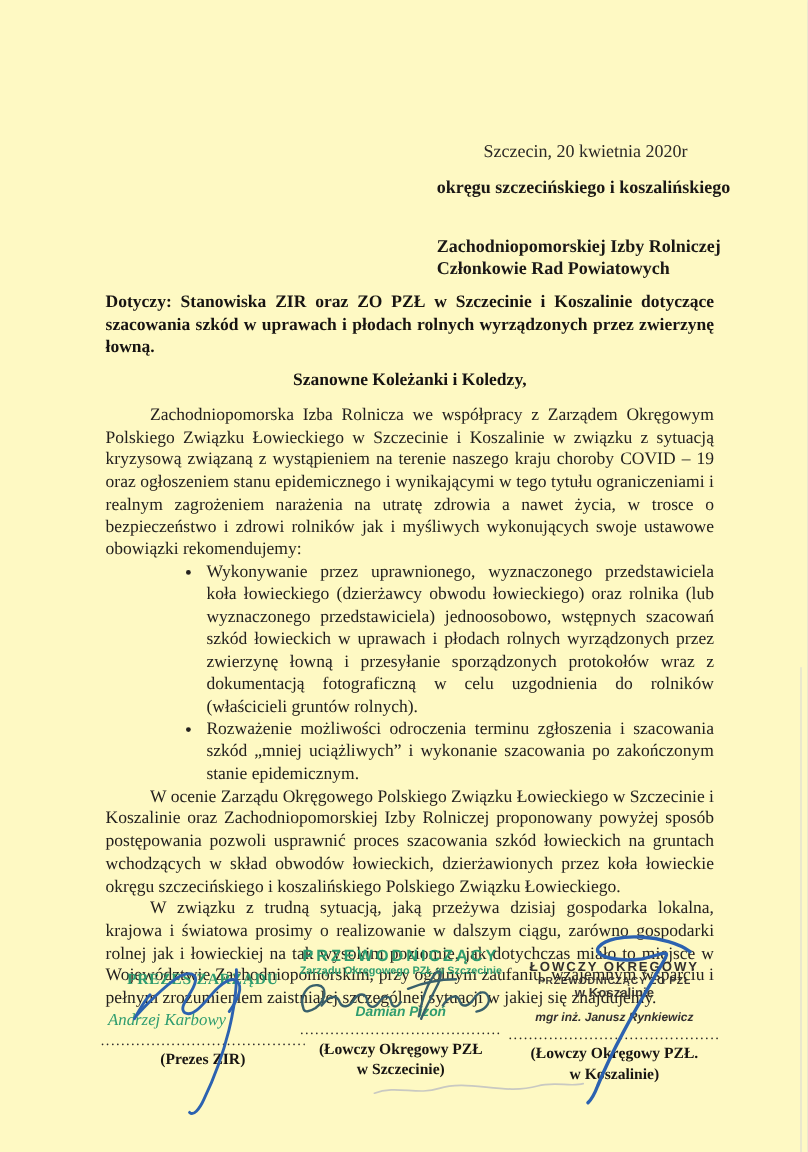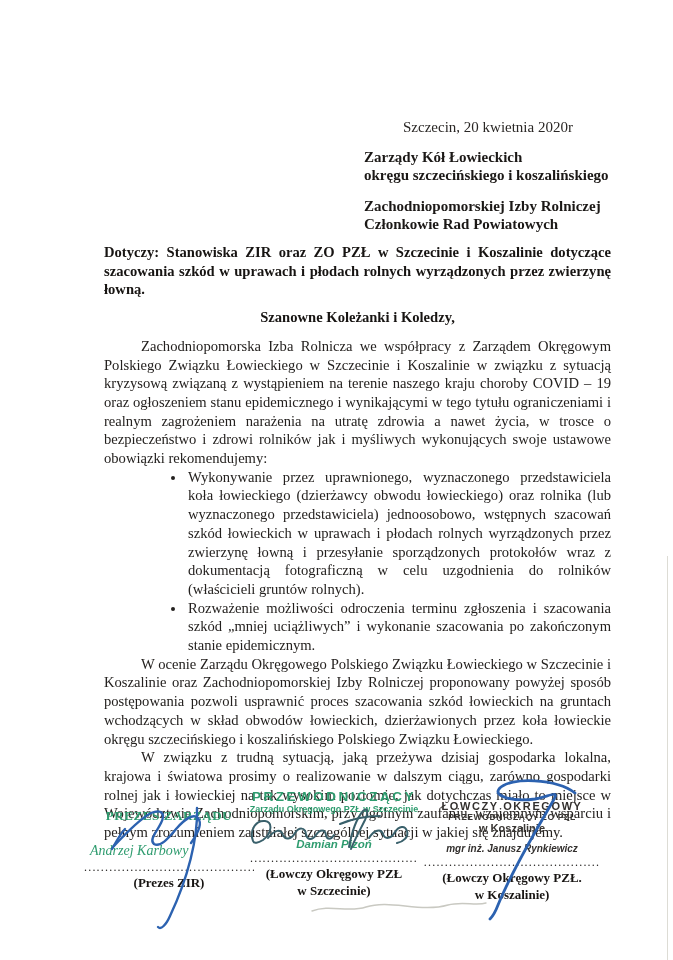--- a/index.html
+++ b/index.html
@@ -1,34 +1,34 @@
 <!DOCTYPE html>
 <html lang="pl"><head>
 <meta charset="utf-8">
 <style>
   html,body{margin:0;padding:0;background:#e8e8e6;}
   .page{
     position:relative;
     width:673px;height:960px;
     margin:0 auto;
-    background:#ffffff;
+    background:#fef9c3;
     font-family:"Liberation Serif", serif;
     color:#24211f;
     overflow:hidden;
     box-shadow:0 0 4px rgba(0,0,0,.15);
   }
   .dateline{
     position:absolute;left:403px;top:119px;
     font-size:15px;color:#2a2725;
   }
   .addr{position:absolute;left:364px;font-weight:bold;font-size:15px;line-height:18px;color:#1b1816;}
   .addr1{top:148px;}
   .addr2{top:197px;}
   .body-block{
-    position:absolute;left:104px;top:243px;width:507px;
+    position:absolute;left:88px;top:243px;width:507px;
     font-size:14.6px;line-height:18.7px;text-align:justify;
   }
   .subject{font-weight:bold;color:#171412;margin:0 0 9px 0;}
   .salutation{font-weight:bold;color:#171412;margin:0 0 10px 0;text-align:center;}
   .para{margin:0;text-indent:37px;}
   ul.reco{margin:0;padding:0 0 0 82px;list-style:disc;}
   ul.reco li{text-align:justify;margin:0;padding:0 0 0 2px;}
   .sig{position:absolute;text-align:center;}
   .sig-left{left:84px;top:808px;width:170px;}
   .sig-middle{left:233px;top:789px;width:202px;}
@@ -49,21 +49,20 @@
   .scan-edge{position:absolute;left:667px;top:556px;width:1px;height:404px;background:#dddcd5;}
 </style>
 </head>
 <body>
 
 <div class="page">
 
   <div class="dateline">Szczecin, 20 kwietnia 2020r</div>
 
   <div class="addr addr1">
-    <div>Zarządy Kół Łowieckich</div>
     <div>okręgu szczecińskiego i koszalińskiego</div>
   </div>
 
   <div class="addr addr2">
     <div>Zachodniopomorskiej Izby Rolniczej</div>
     <div>Członkowie Rad Powiatowych</div>
   </div>
 
   <div class="body-block">
     <p class="subject">Dotyczy: Stanowiska ZIR oraz ZO PZŁ w Szczecinie i Koszalinie dotyczące szacowania szkód w uprawach i płodach rolnych wyrządzonych przez zwierzynę łowną.</p>

